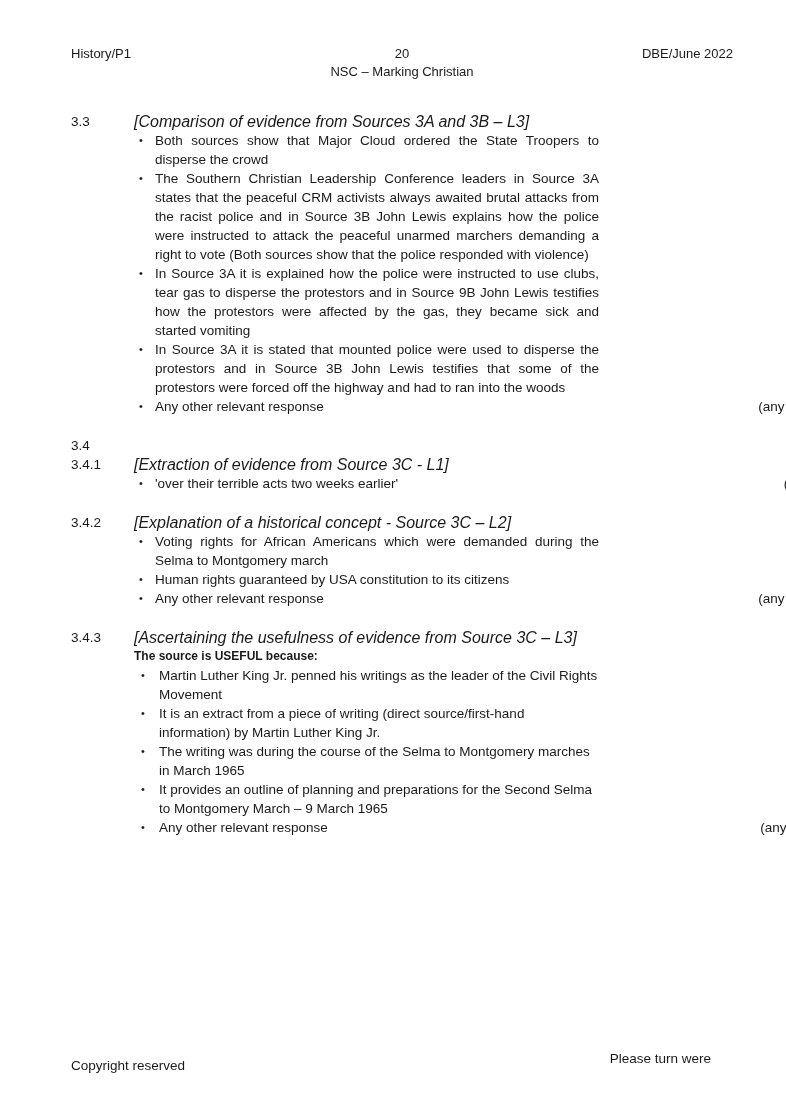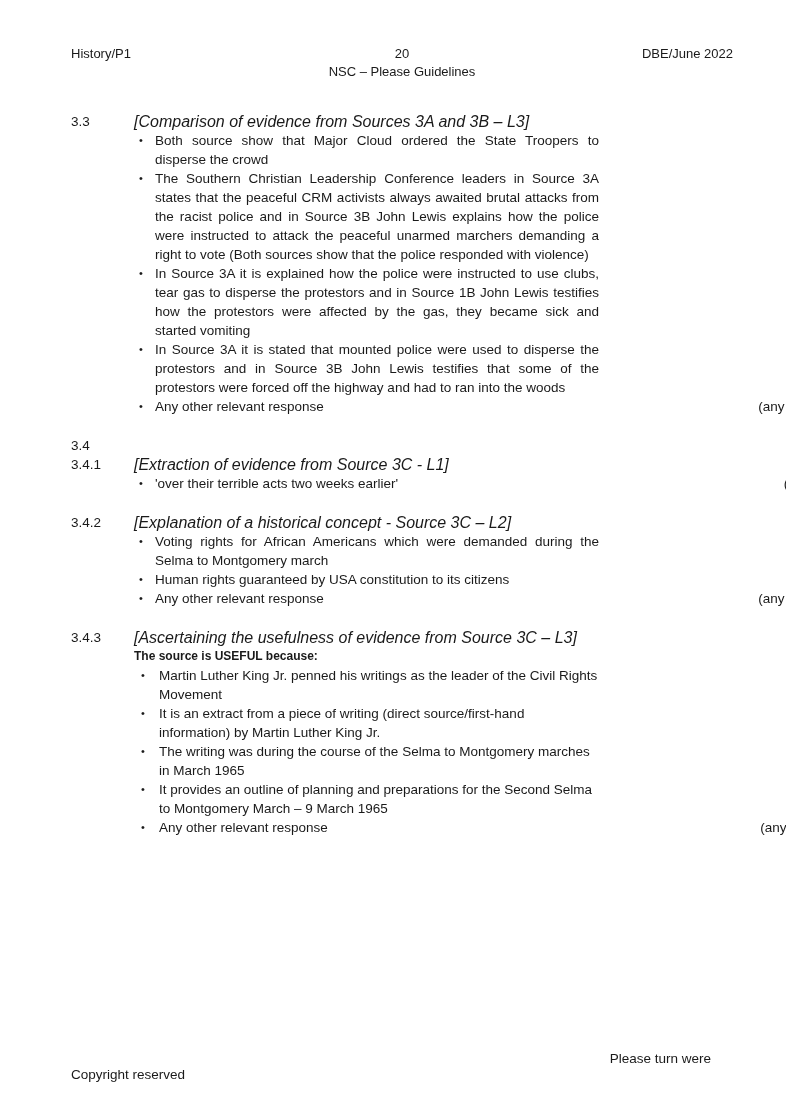--- a/index.html
+++ b/index.html
@@ -135,50 +135,50 @@
 
   
   .footer {
     position: absolute;
     left: 71px;
     top: 1050px;
     width: 640px;
     font-size: 13.5px;
     line-height: 18px;
   }
-  .ft-left  { position: absolute; left: 0; top: 16px; white-space: nowrap; text-align: center; }
+  .ft-left  { position: absolute; left: 0; top: 7px; white-space: nowrap; text-align: center; }
   .ft-right { position: absolute; right: 0; top: 0; white-space: nowrap; }
 </style>
 </head>
 <body>
 
 <div class="page">
 
   <div class="header">
     <div class="hdr-row">
       <span class="hdr-left">History/P1</span>
       <span class="hdr-center">20</span>
       <span class="hdr-right">DBE/June 2022</span>
     </div>
     <div class="hdr-row">
-      <span class="hdr-center">NSC – Please Guidelines</span>
+      <span class="hdr-center">NSC – Marking Christian</span>
     </div>
   </div>
 
   <div class="content">
 
     <div class="block">
       <div class="row">
         <span class="qnum">3.3</span>
         <div class="qhead">[Comparison of evidence from Sources 3A and 3B – L3]</div>
       </div>
       <ul class="bullets justify">
-        <li>Both source show that Major Cloud ordered the State Troopers to disperse the crowd</li>
+        <li>Both sources show that Major Cloud ordered the State Troopers to disperse the crowd</li>
         <li>The Southern Christian Leadership Conference leaders in Source 3A states that the peaceful CRM activists always awaited brutal attacks from the racist police and in Source 3B John Lewis explains how the police were instructed to attack the peaceful unarmed marchers demanding a right to vote (Both sources show that the police responded with violence)</li>
-        <li>In Source 3A it is explained how the police were instructed to use clubs, tear gas to disperse the protestors and in Source 1B John Lewis testifies how the protestors were affected by the gas, they became sick and started vomiting</li>
+        <li>In Source 3A it is explained how the police were instructed to use clubs, tear gas to disperse the protestors and in Source 9B John Lewis testifies how the protestors were affected by the gas, they became sick and started vomiting</li>
         <li class="with-marks">
           <span>In Source 3A it is stated that mounted police were used to disperse the protestors and in Source 3B John Lewis testifies that some of the protestors were forced off the highway and had to ran into the woods</span>
           <span class="mark-right"></span>
         </li>
         <li>
           <span>Any other relevant response</span>
           <span class="mark-mid">
               <span>(any 2 x 2)</span>
             </span>
         </li>

